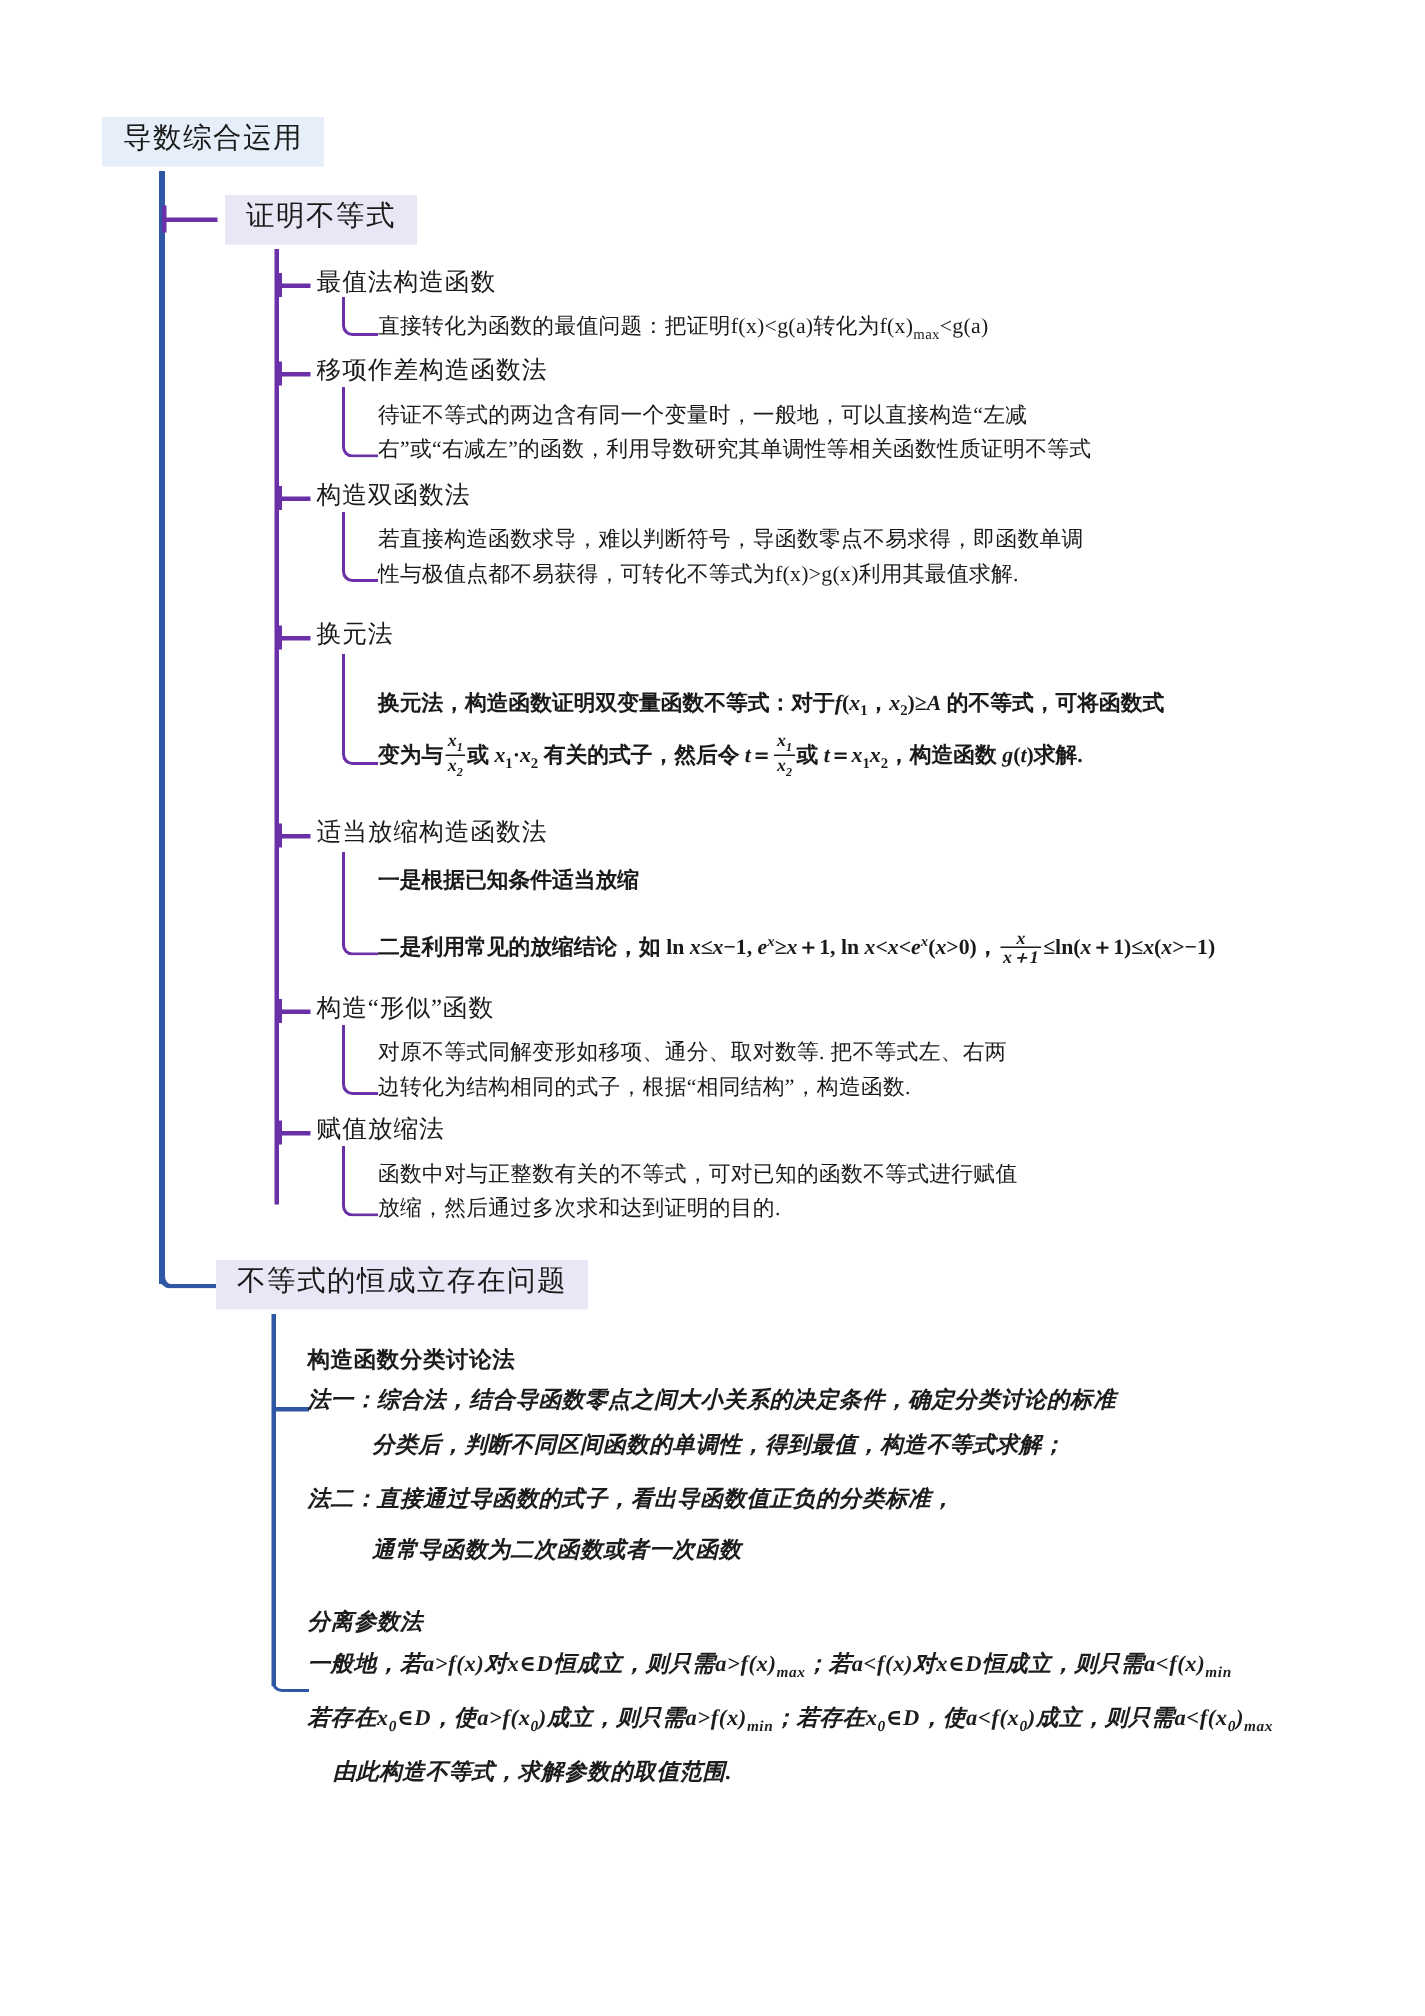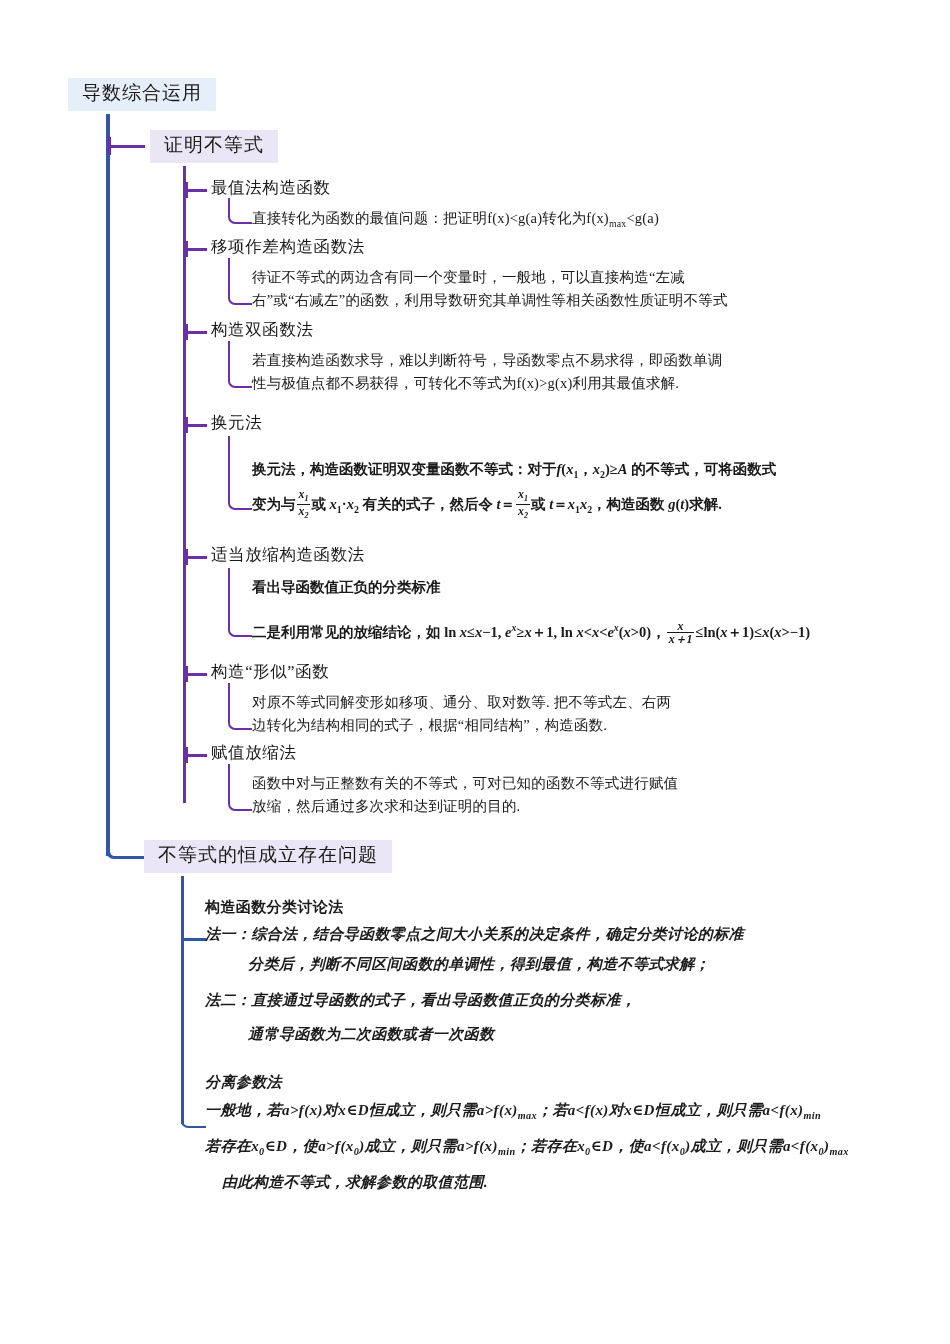--- a/index.html
+++ b/index.html
@@ -151,21 +151,21 @@
   <div class="elbow" style="left:228px;top:436px;width:22px;height:72px;"></div>
   <div class="leaf bold" style="left:252px;top:452px;width:650px;line-height:2.4;">
     换元法，构造函数证明双变量函数不等式：对于<span class="it">f</span>(<span class="it">x</span><sub>1</sub>，<span class="it">x</span><sub>2</sub>)≥<span class="it">A</span> 的不等式，可将函数式<br>
     变为与<span class="frac"><span class="num it">x<sub>1</sub></span><span class="den it">x<sub>2</sub></span></span>或 <span class="it">x</span><sub>1</sub>·<span class="it">x</span><sub>2</sub> 有关的式子，然后令 <span class="it">t</span>＝<span class="frac"><span class="num it">x<sub>1</sub></span><span class="den it">x<sub>2</sub></span></span>或 <span class="it">t</span>＝<span class="it">x</span><sub>1</sub><span class="it">x</span><sub>2</sub>，构造函数 <span class="it">g</span>(<span class="it">t</span>)求解.
   </div>
 
   <div class="hline" style="left:185px;top:556px;width:22px;"></div>
   <div class="vline pur" style="left:185px;top:549px;width:3px;height:16px;"></div>
   <div class="lbl" style="left:211px;top:545px;">适当放缩构造函数法</div>
   <div class="elbow" style="left:228px;top:568px;width:22px;height:67px;"></div>
-  <div class="leaf bold" style="left:252px;top:576px;">看出导函数值正负的分类标准</div>
+  <div class="leaf bold" style="left:252px;top:576px;">一是根据已知条件适当放缩</div>
   <div class="leaf bold" style="left:252px;top:620px;width:660px;">
     二是利用常见的放缩结论，如 ln <span class="it">x</span>≤<span class="it">x</span>−1, <span class="it">e</span><sup class="it">x</sup>≥<span class="it">x</span>＋1, ln <span class="it">x</span>&lt;<span class="it">x</span>&lt;<span class="it">e</span><sup class="it">x</sup>(<span class="it">x</span>&gt;0)，<span class="frac"><span class="num it">x</span><span class="den it">x＋1</span></span>≤ln(<span class="it">x</span>＋1)≤<span class="it">x</span>(<span class="it">x</span>&gt;−1)
   </div>
 
   <div class="hline" style="left:185px;top:673px;width:22px;"></div>
   <div class="vline pur" style="left:185px;top:666px;width:3px;height:16px;"></div>
   <div class="lbl" style="left:211px;top:662px;">构造“形似”函数</div>
   <div class="elbow" style="left:228px;top:683px;width:22px;height:45px;"></div>
   <div class="leaf" style="left:252px;top:691px;width:640px;">
     <span>对原不等式同解变形如移项、通分、取对数等. 把不等式左、右两</span><br>

